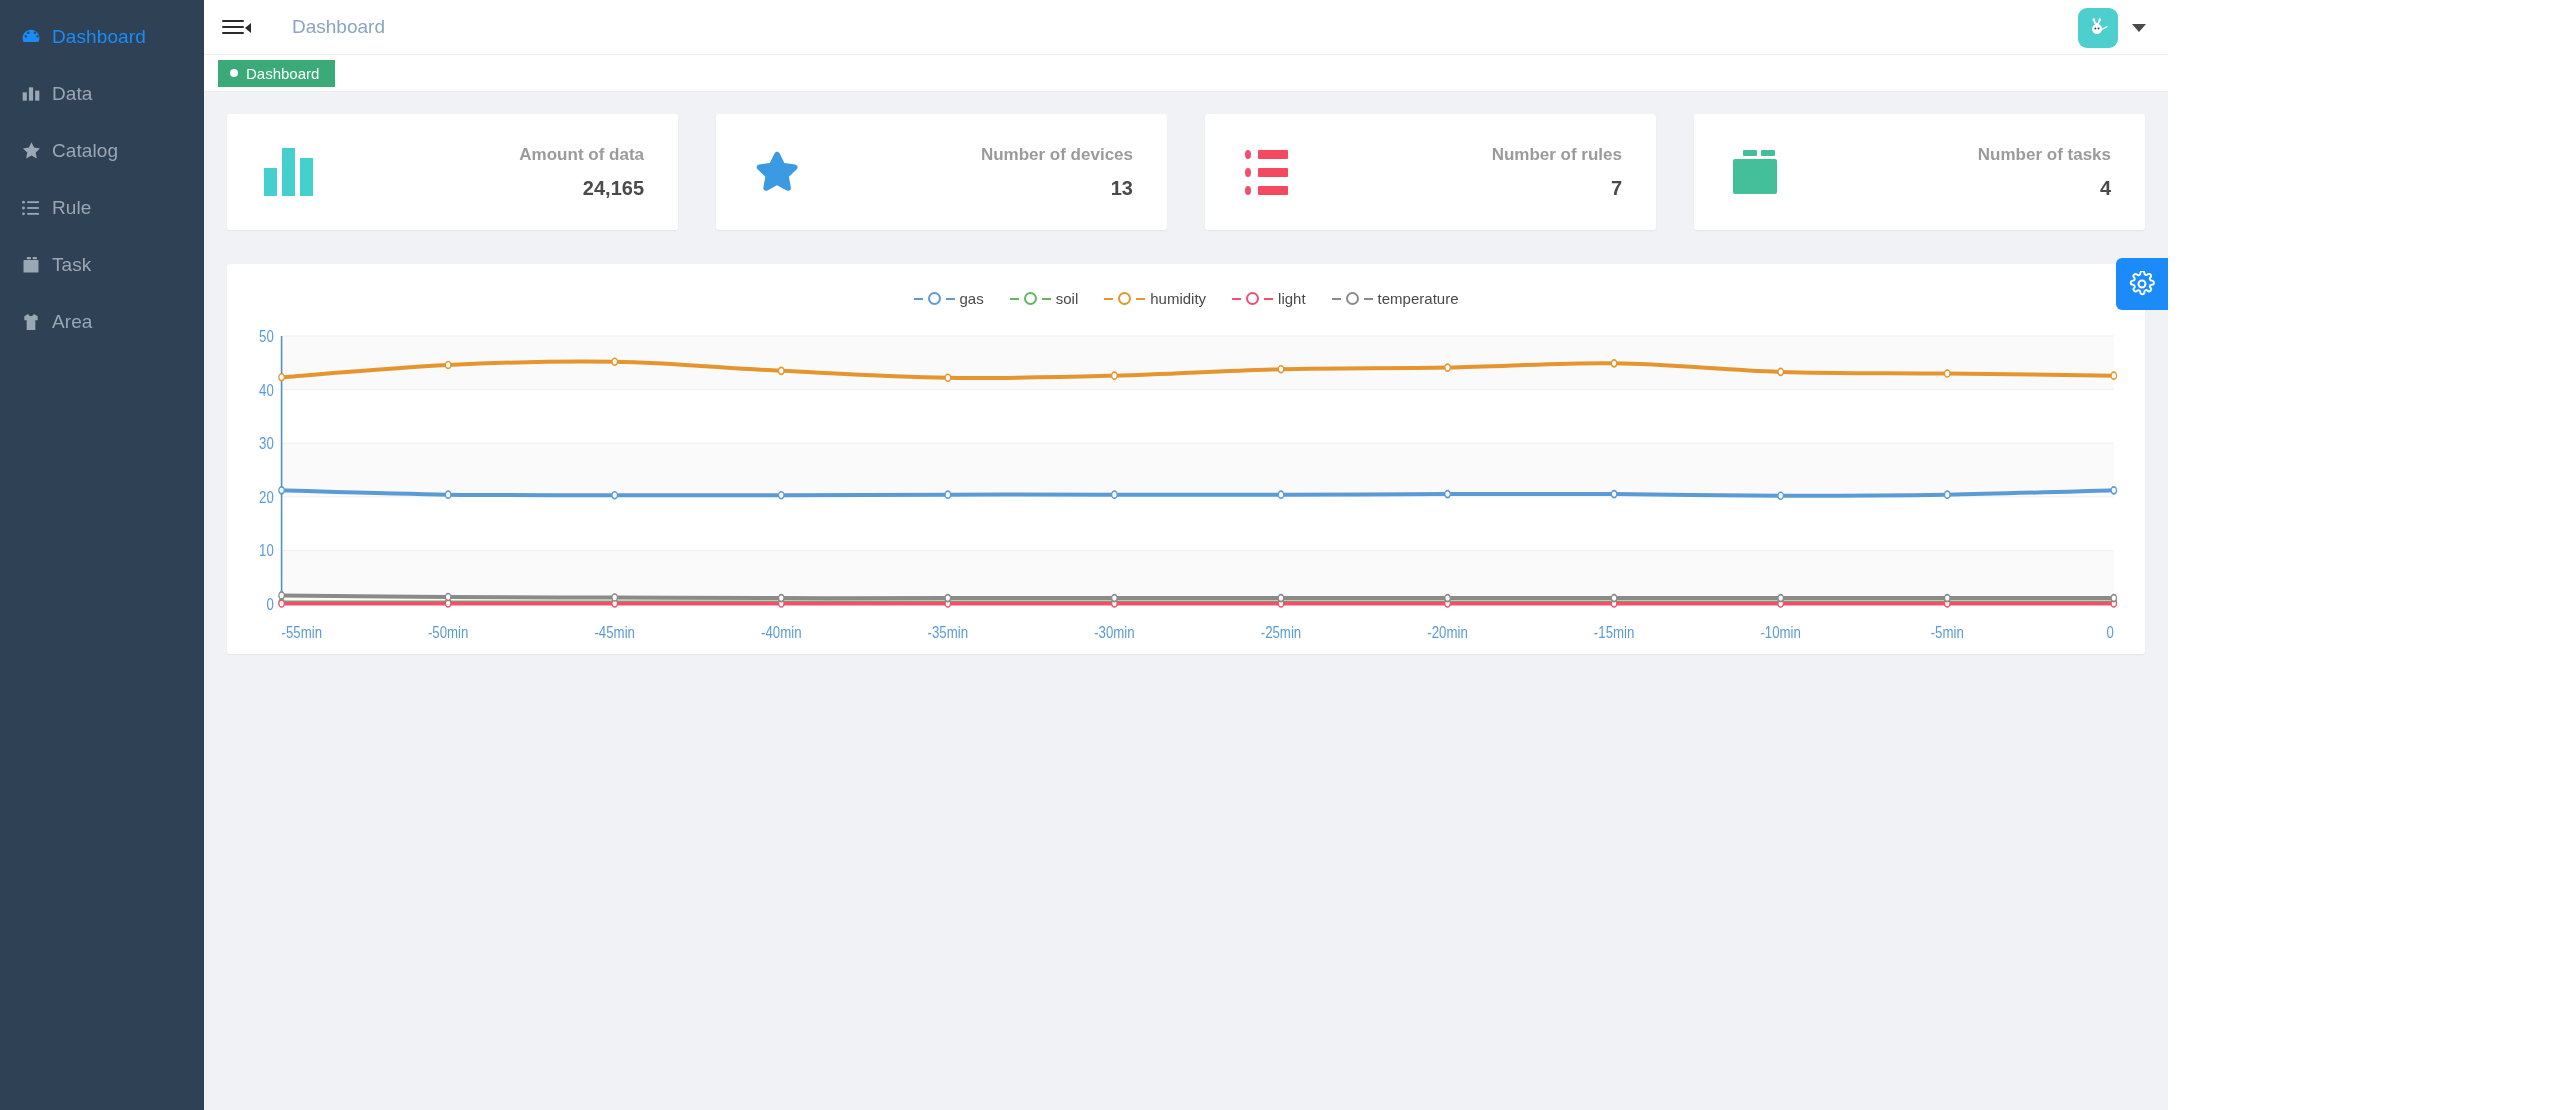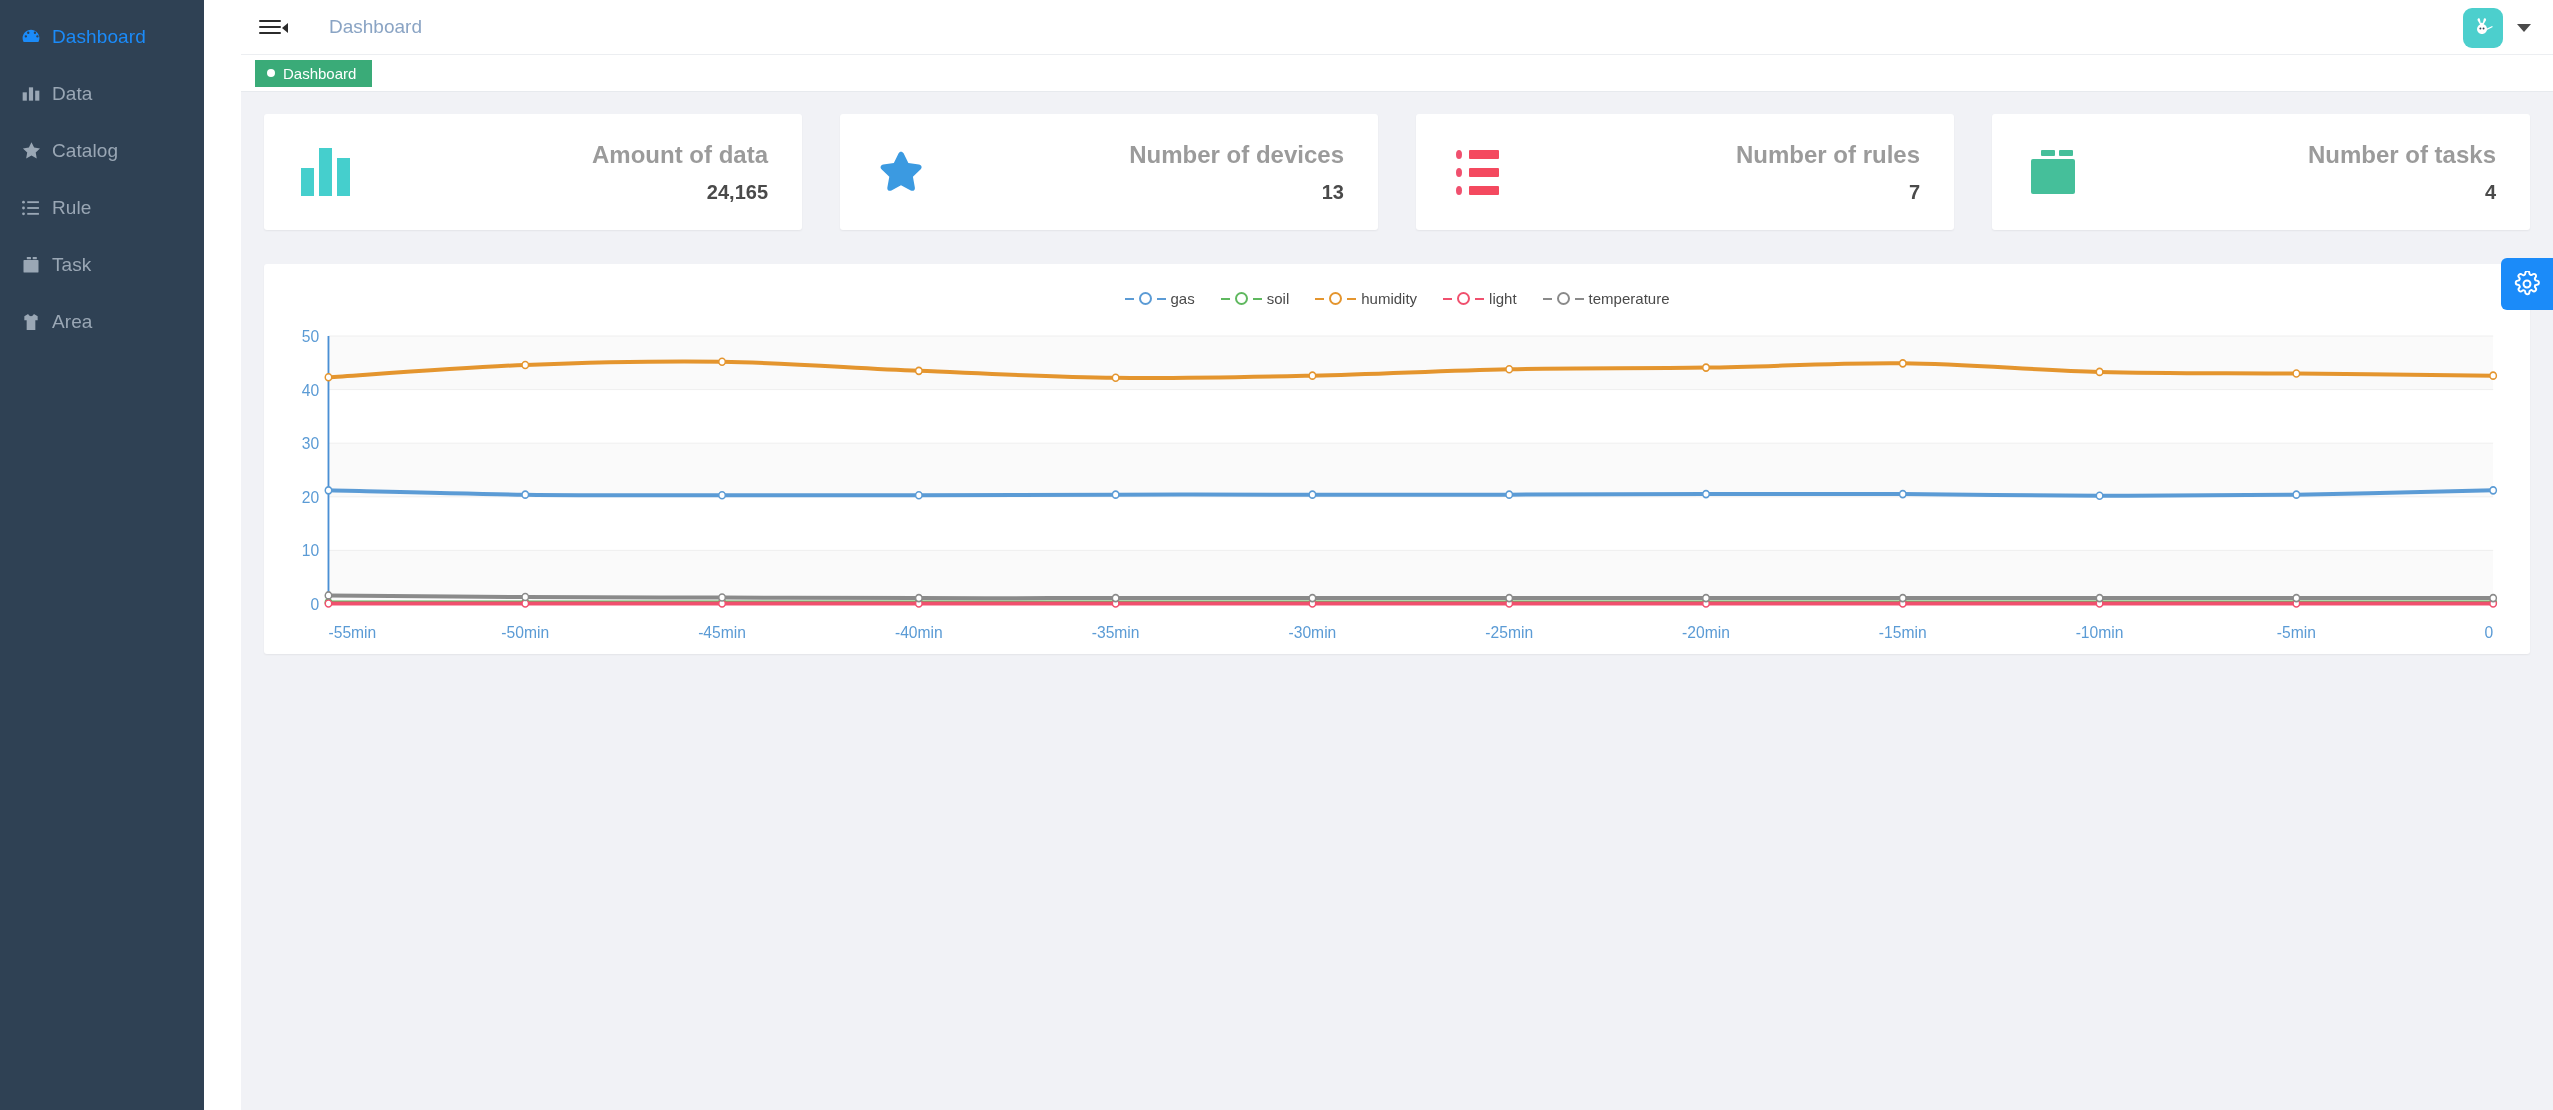--- a/index.html
+++ b/index.html
@@ -2,21 +2,21 @@
 <html><head>
 <meta charset="utf-8">
 <style>
   * { box-sizing: border-box; margin: 0; padding: 0; }
   html, body {
     width: 2553px; height: 1110px;
     background: #ffffff;
     font-family: "Liberation Sans", sans-serif;
     overflow: hidden;
   }
-  .app { display: flex; width: 2553px; height: 1110px; gap: 37px; }
+  .app { display: flex; width: 2168px; height: 1110px; }
 
   
   .sidebar {
     width: 204px; min-width: 204px;
     background: #2f4154;
     height: 1110px;
     padding-top: 8px;
   }
   .side-item {
     display: flex; align-items: center;
@@ -111,21 +111,21 @@
     flex: 1;
     background:#ffffff;
     height: 116px;
     border-radius: 3px;
     box-shadow: 0 1px 2px rgba(0,0,0,.06);
     display:flex; align-items:center;
     padding: 0 34px 0 28px;
     justify-content: space-between;
   }
   .stat-text { text-align: right; }
-  .stat-label { color:#9b9b9b; font-size:24px; font-weight:bold; margin-bottom: 12px; }
+  .stat-label { color:#9b9b9b; font-size:17px; font-weight:bold; margin-bottom: 12px; }
   .stat-value { color:#4a4a4a; font-size:20px; font-weight:bold; }
   .stat-icon { width: 66px; height: 66px; display:flex; align-items:center; justify-content:center;}
 
   
   .bars { display:flex; align-items:flex-end; gap:5px; height: 48px; }
   .bars span { width: 13px; background:#45cfcd; display:block; }
 
   
   .listico { display:flex; flex-direction:column; gap:9px; }
   .listico .lrow { display:flex; align-items:center; gap:7px; }

